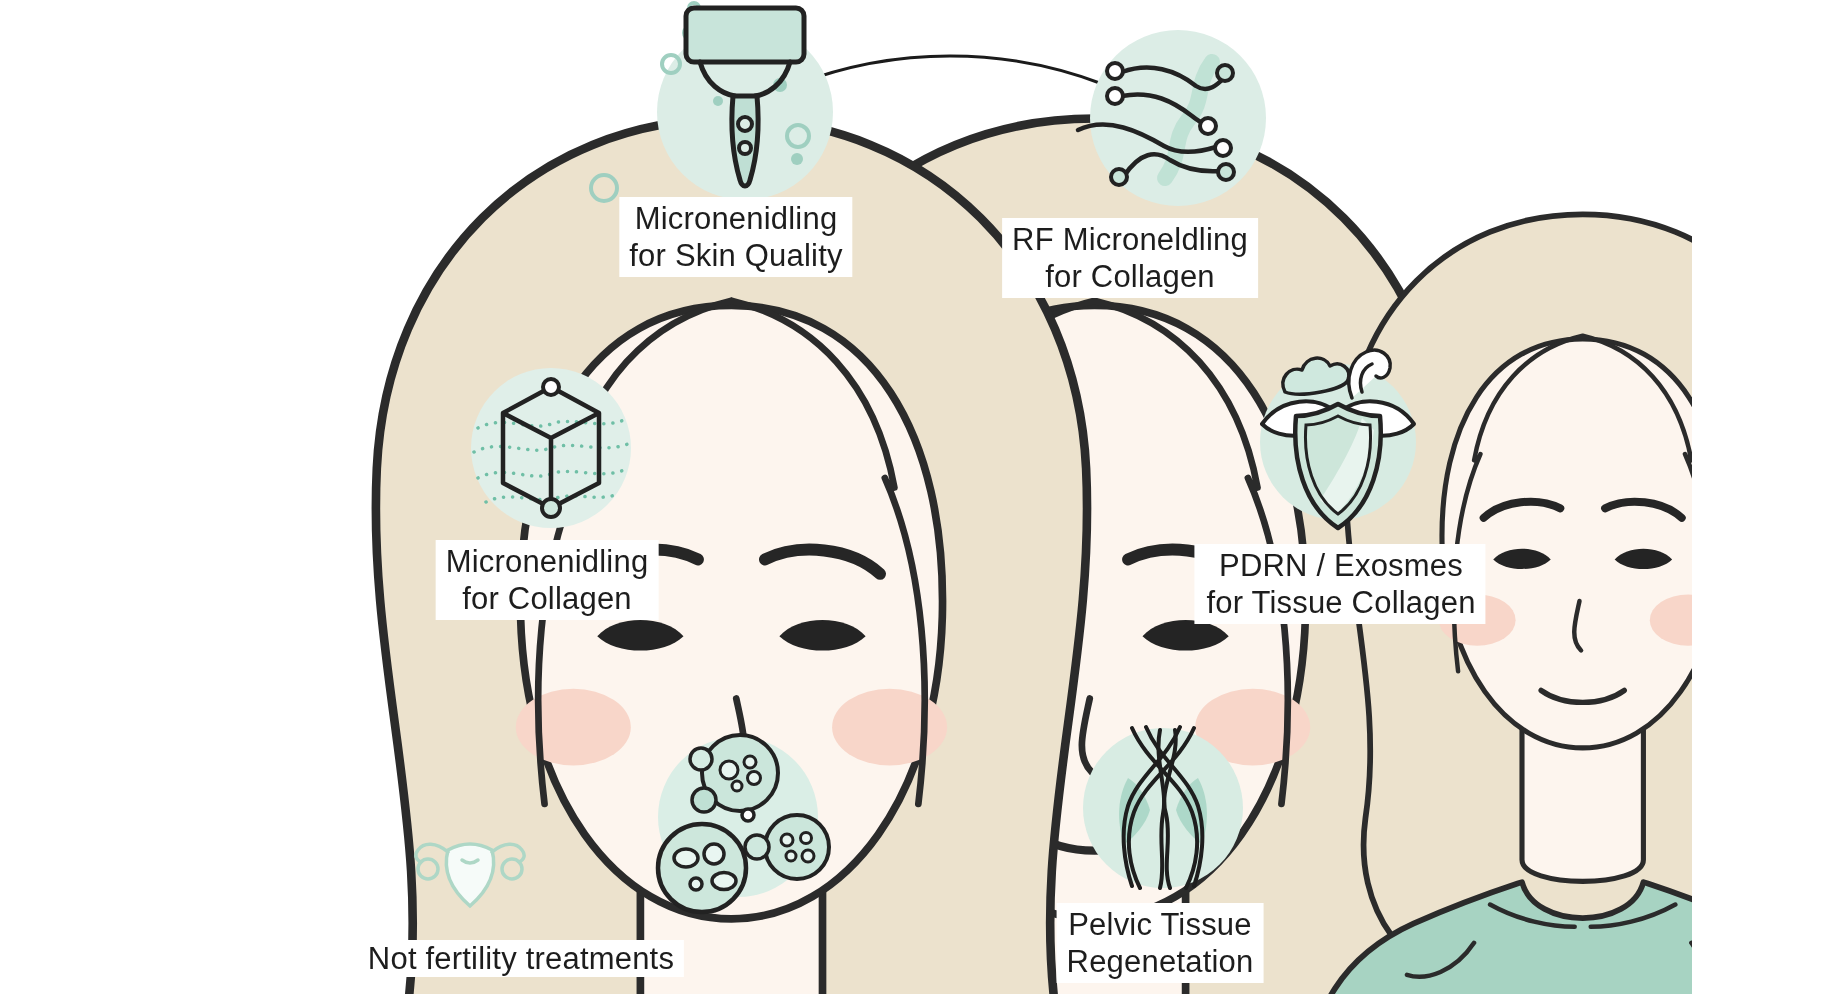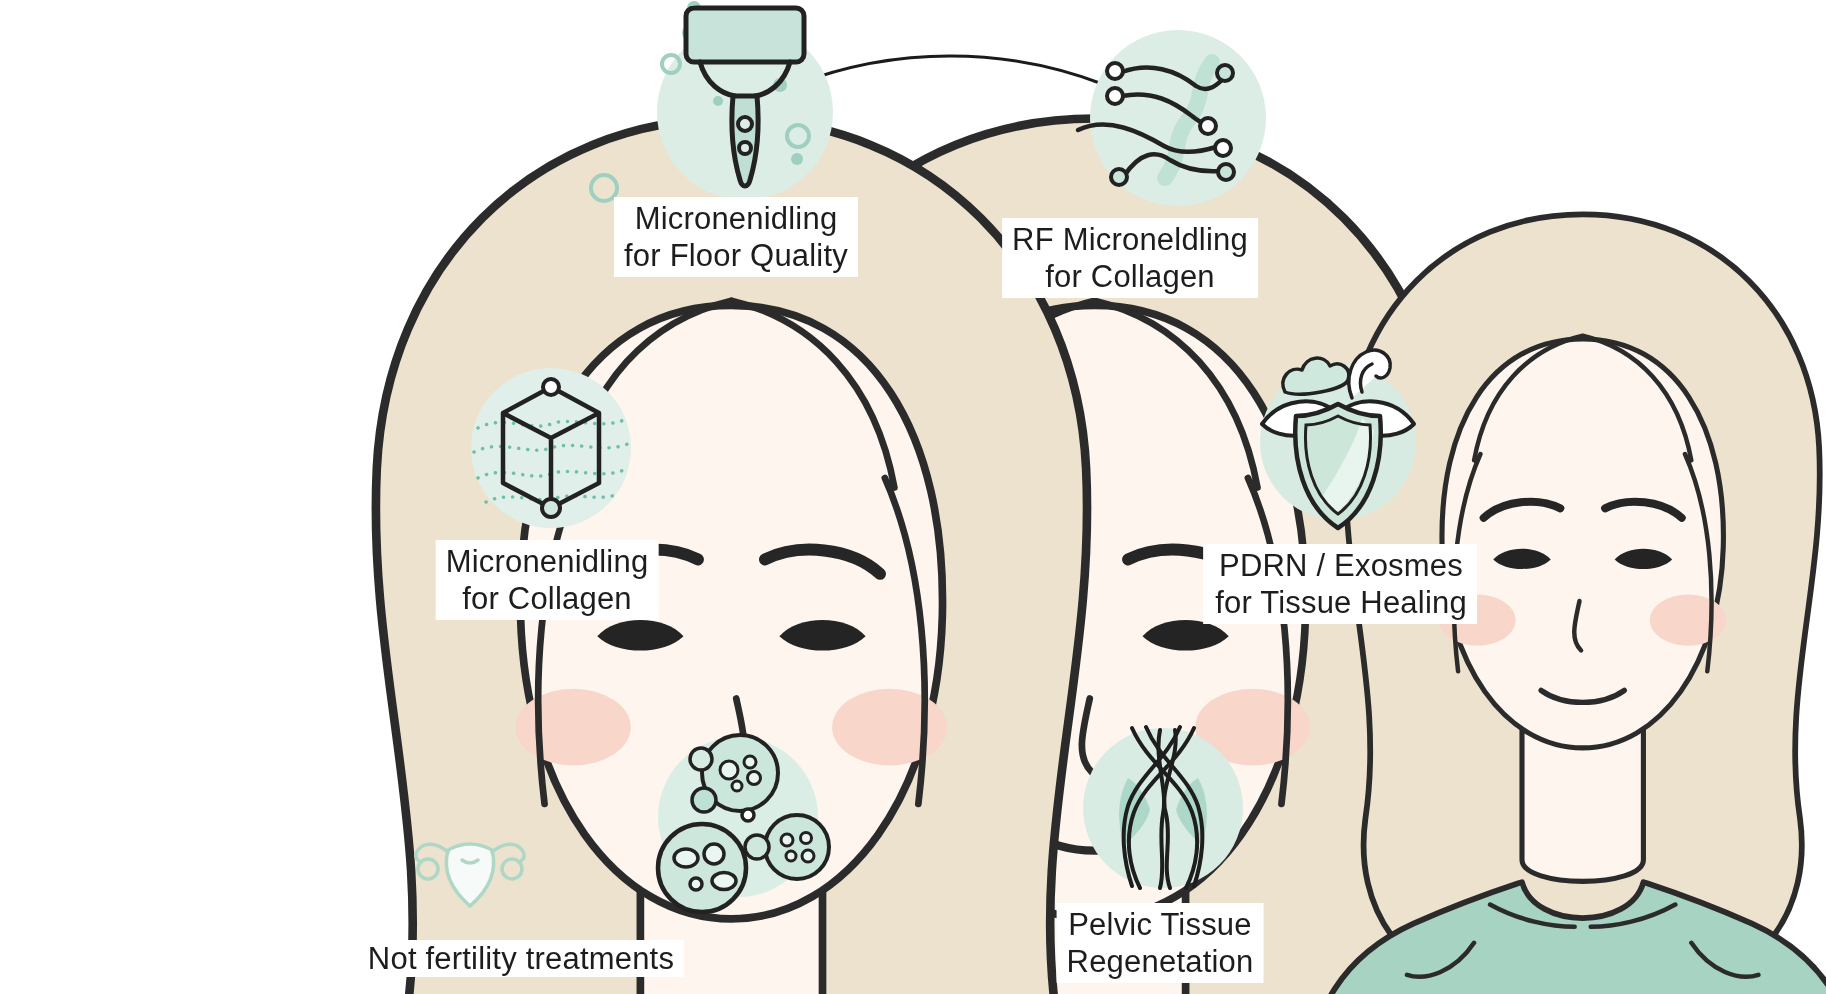--- a/index.html
+++ b/index.html
@@ -1,17 +1,17 @@
 <!DOCTYPE html>
 <html><head>
 <meta charset="utf-8">
 <style>
   html,body{margin:0;padding:0;background:#fff;}
   #stage{
-    position:relative;width:1826px;height:994px;overflow:hidden;background:#ffffff;
+    position:relative;width:1692px;height:994px;overflow:hidden;background:#ffffff;
     font-family:"Liberation Sans",sans-serif;
   }
   #artwork{position:absolute;left:0;top:0;width:1826px;height:994px;}
   .node-label{
     position:absolute;transform:translateX(-50%);
     text-align:center;color:#1d1d1d;background:#ffffff;
     font-size:31px;line-height:37px;letter-spacing:.2px;
     padding:3px 10px;white-space:nowrap;
   }
   .footnote-label{
@@ -187,36 +187,36 @@
       <path d="M448,852 C436,842 424,842 418,850 C414,855 416,860 421,862"></path>
       <path d="M492,852 C504,842 516,842 522,850 C526,855 524,860 519,862"></path>
       <circle cx="428" cy="869" r="10"></circle>
       <circle cx="512" cy="869" r="10"></circle>
       <path d="M462,860 Q470,866 478,860"></path>
     </g>
   </svg>
 
   <div class="node-label" style="left:736px;top:197px;">
     <div>Micronenidling</div>
-    <div>for Floor Quality</div>
+    <div>for Skin Quality</div>
   </div>
 
   <div class="node-label" style="left:1130px;top:218px;">
     <div>RF Microneldling</div>
     <div>for Collagen</div>
   </div>
 
   <div class="node-label" style="left:547px;top:540px;">
     <div>Micronenidling</div>
     <div>for Collagen</div>
   </div>
 
   <div class="node-label" style="left:1340px;top:544px;padding-left:12px;">
     <div>PDRN / Exosmes</div>
-    <div>for Tissue Healing</div>
+    <div>for Tissue Collagen</div>
   </div>
 
   <div class="node-label" style="left:1160px;top:903px;">
     <div>Pelvic Tissue</div>
     <div>Regenetation</div>
   </div>
 
   <div class="footnote-label" style="left:521px;top:940px;">
     <span>Not fertility treatments</span>
   </div>

